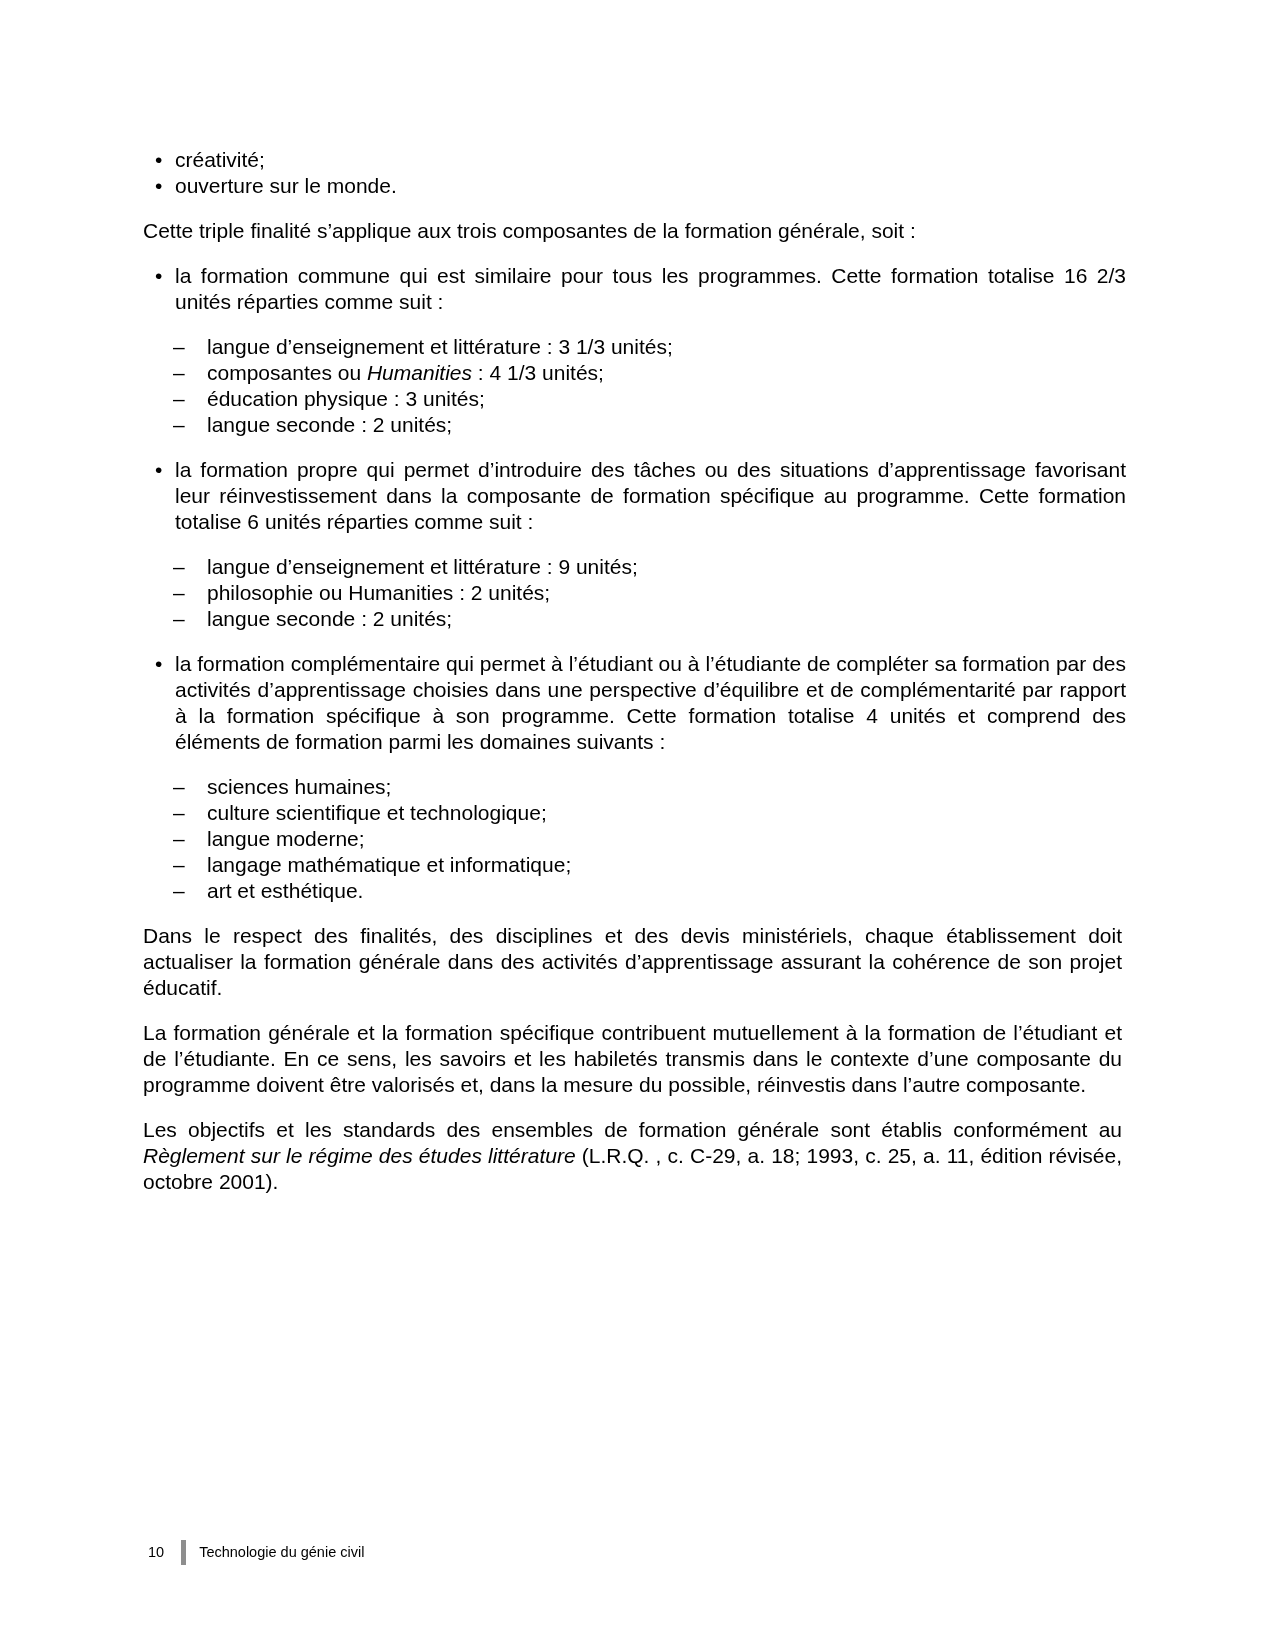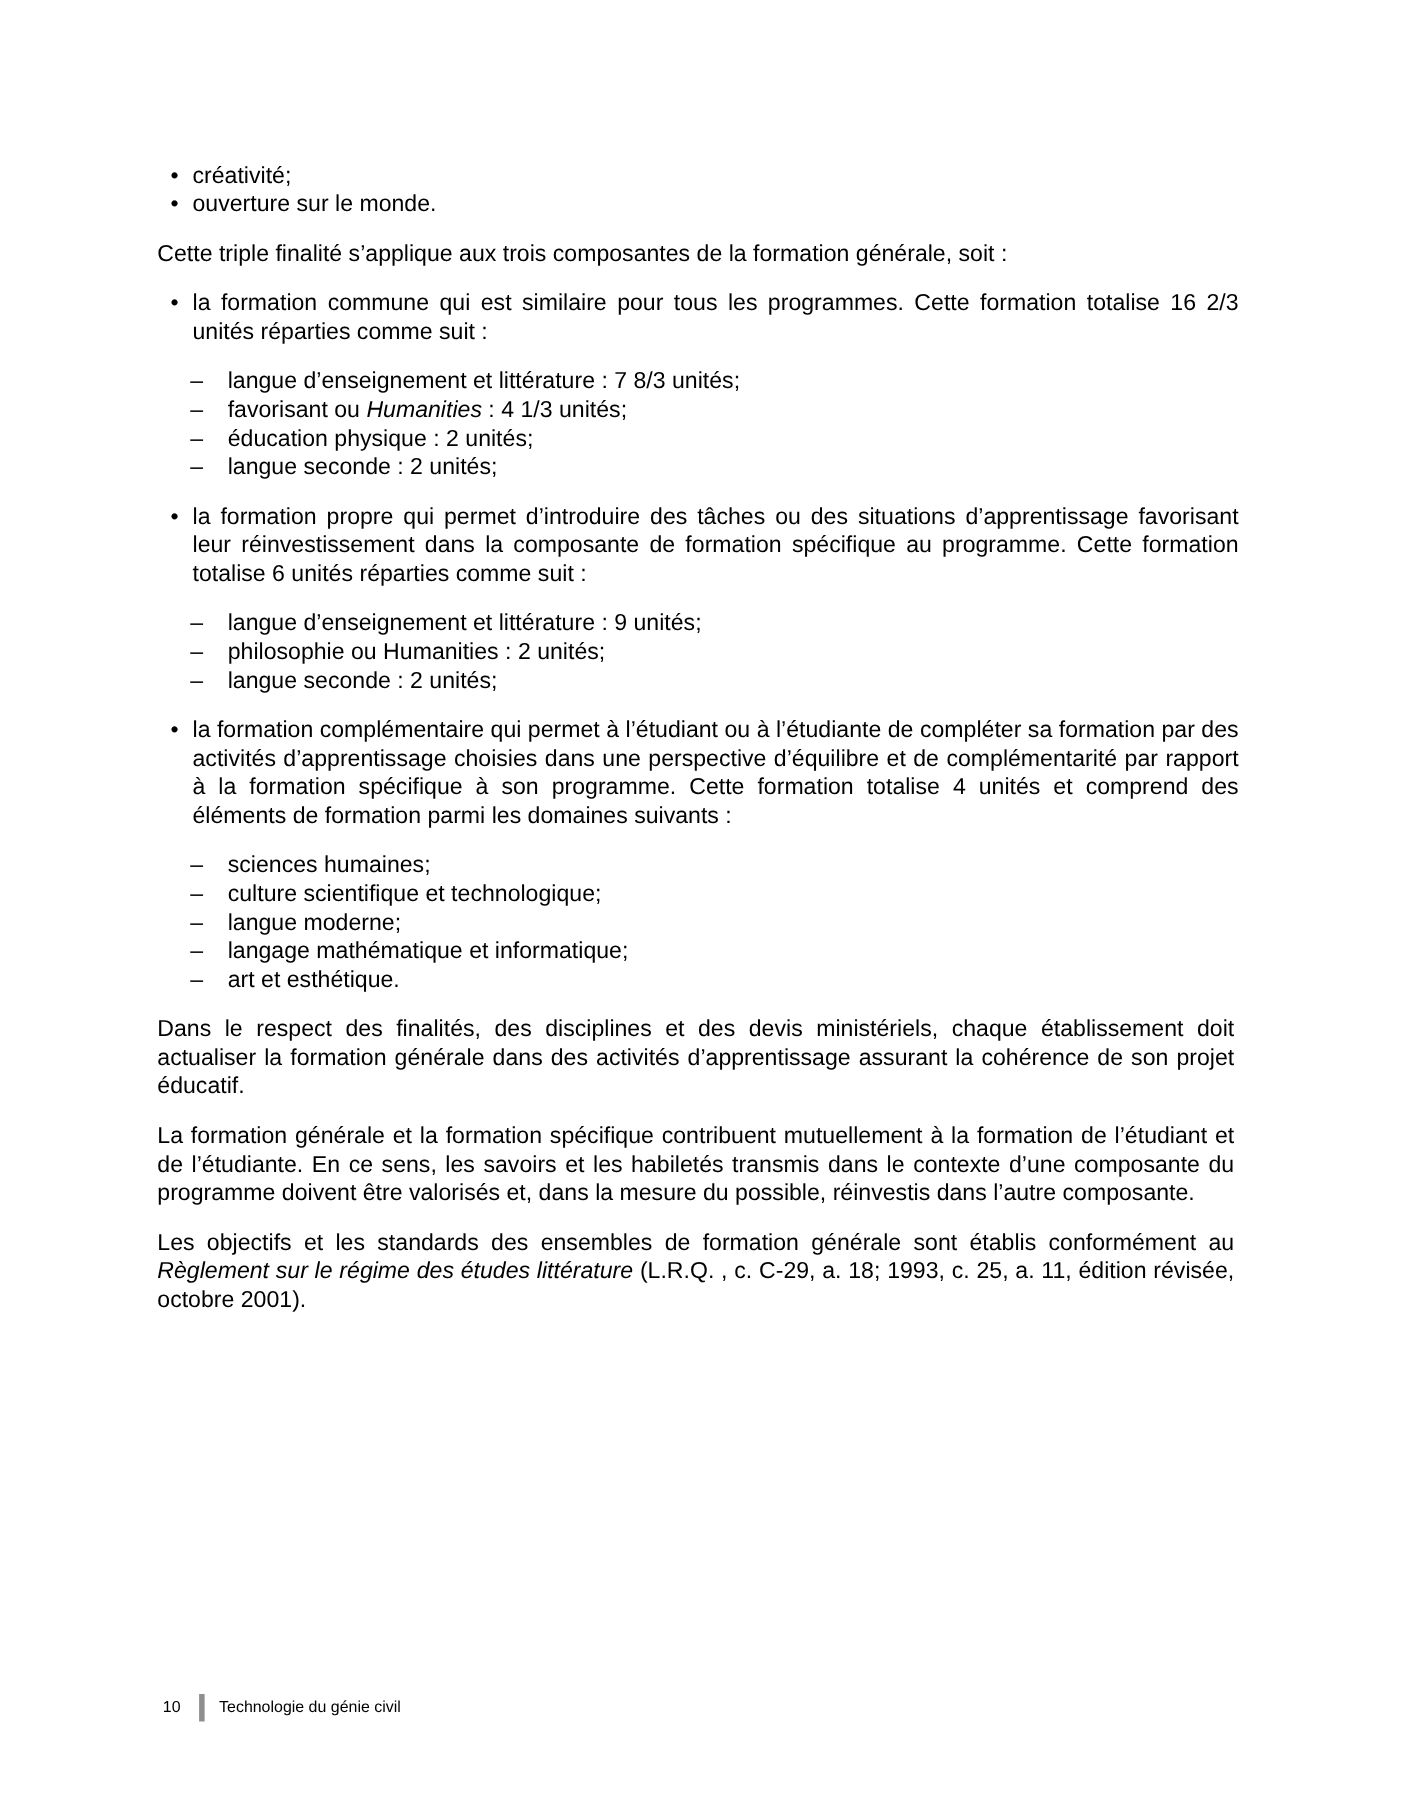--- a/index.html
+++ b/index.html
@@ -49,29 +49,29 @@
     <p class="para">Cette triple finalité s’applique aux trois composantes de la formation générale, soit :</p>
 
     <div class="li1 block">
       <span class="m1">•</span>
       <span>la formation commune qui est similaire pour tous les programmes. Cette formation totalise 16&nbsp;2/3 unités réparties comme suit :</span>
     </div>
 
     <div class="sublist">
       <div class="li2">
         <span class="m2">–</span>
-        <span><span>langue d’enseignement et littérature : 7 8/3 unités;</span><i></i><span></span></span>
+        <span><span>langue d’enseignement et littérature : 3 1/3 unités;</span><i></i><span></span></span>
       </div>
       <div class="li2">
         <span class="m2">–</span>
-        <span><span>favorisant ou </span><i>Humanities</i><span> : 4 1/3 unités;</span></span>
+        <span><span>composantes ou </span><i>Humanities</i><span> : 4 1/3 unités;</span></span>
       </div>
       <div class="li2">
         <span class="m2">–</span>
-        <span><span>éducation physique : 2 unités;</span><i></i><span></span></span>
+        <span><span>éducation physique : 3 unités;</span><i></i><span></span></span>
       </div>
       <div class="li2">
         <span class="m2">–</span>
         <span><span>langue seconde : 2 unités;</span><i></i><span></span></span>
       </div>
     </div>
 
     <div class="li1 block">
       <span class="m1">•</span>
       <span>la formation propre qui permet d’introduire des tâches ou des situations d’apprentissage favorisant leur réinvestissement dans la composante de formation spécifique au programme. Cette formation totalise 6 unités réparties comme suit :</span>

